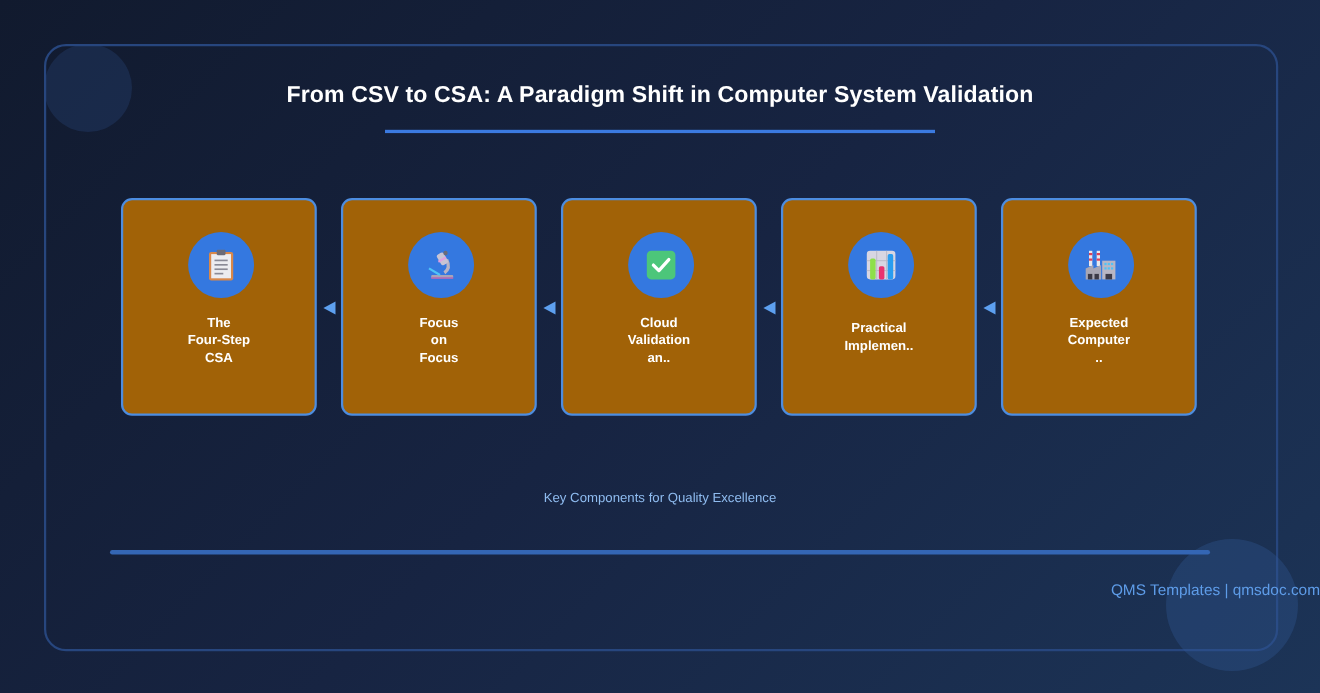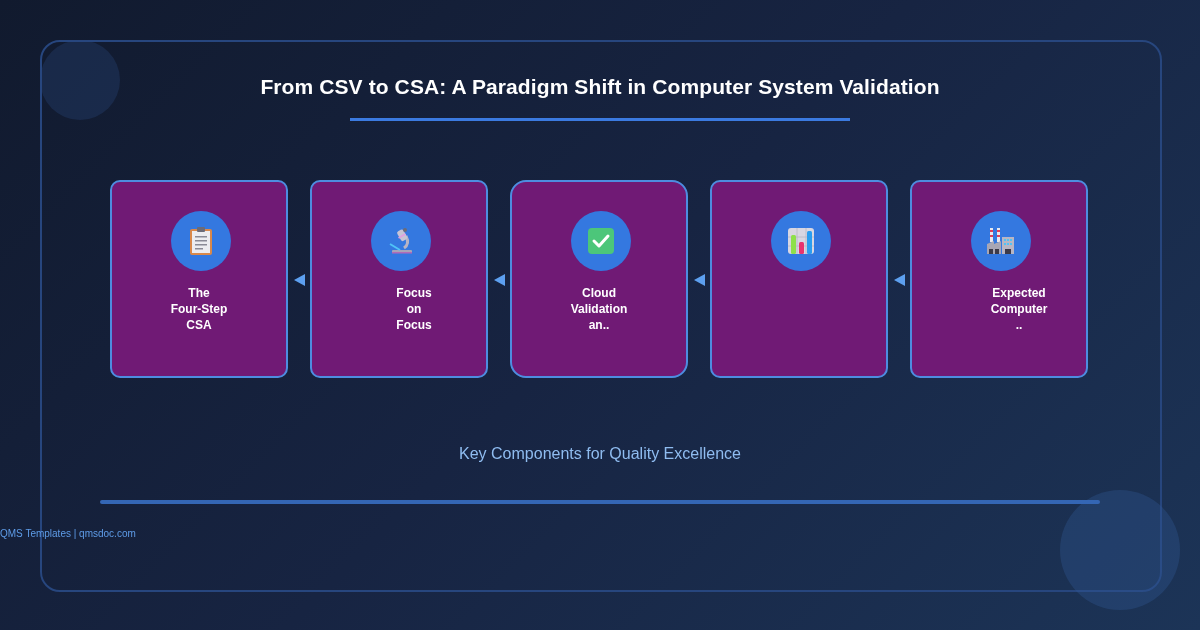--- a/index.html
+++ b/index.html
@@ -23,48 +23,48 @@
   .title {
     position: absolute; left: 0; top: 75px; width: 1200px; text-align: center;
     color: #ffffff; font-weight: bold; font-size: 21px; letter-spacing: 0.1px;
   }
   .title-underline {
     position: absolute; left: 350px; top: 118px; width: 500px; height: 3px;
     background: #3b7ae0;
   }
   .card {
     position: absolute; top: 180px; width: 178px; height: 198px;
-    background: #701a75; border: 2px solid #4d8de0; border-radius: 10px;
+    background: #a16207; border: 2px solid #4d8de0; border-radius: 10px;
     box-sizing: border-box;
   }
   .card .icon-circle {
     position: absolute; left: 59px; top: 29px; width: 60px; height: 60px;
     border-radius: 50%; background: #3478e0;
     display: flex; align-items: center; justify-content: center;
   }
   .card .label {
     position: absolute; left: 0; width: 100%; text-align: center;
     color: #ffffff; font-weight: bold; font-size: 12px; line-height: 16px;
   }
   .arrow {
     position: absolute; top: 274px; width: 0; height: 0;
     border-top: 6px solid transparent; border-bottom: 6px solid transparent;
     border-right: 11px solid #5da0f0;
   }
   .subtitle {
     position: absolute; left: 0; top: 445px; width: 1200px; text-align: center;
-    color: #8fbcf0; font-size: 16px;
+    color: #8fbcf0; font-size: 12px;
   }
   .bottom-line {
     position: absolute; left: 100px; top: 500px; width: 1000px; height: 4px;
     background: #3466b4; border-radius: 2px;
   }
   .footer {
-    position: absolute; left: 0; top: 528px; width: 1200px; text-align: left;
-    color: #5e9ce8; font-size: 10px;
+    position: absolute; left: 0; top: 528px; width: 1200px; text-align: right;
+    color: #5e9ce8; font-size: 14px;
   }
 </style>
 </head>
 <body>
 
 <div class="deco-circle-tl"></div>
 <div class="frame"></div>
 <div class="deco-circle-br"></div>
 
 <div class="title">From CSV to CSA: A Paradigm Shift in Computer System Validation</div>
@@ -96,30 +96,30 @@
     <svg width="30" height="30" viewBox="0 0 30 30">
       <rect x="6" y="24" width="20" height="3" rx="1" fill="#a8a4b8"></rect>
       <rect x="6" y="26" width="20" height="1.5" fill="#b16ab8"></rect>
       <path d="M18 22 Q24 18 20 10" stroke="#b8b4c4" stroke-width="3" fill="none"></path>
       <rect x="13" y="4" width="7" height="11" rx="2" transform="rotate(-30 16 10)" fill="#c8c4d4"></rect>
       <rect x="12" y="9" width="8" height="2" transform="rotate(-30 16 10)" fill="#e0a0e0"></rect>
       <circle cx="19" cy="4" r="2" fill="#6b6b78"></circle>
       <line x1="4" y1="18" x2="14" y2="24" stroke="#4fc3f7" stroke-width="2"></line>
     </svg>
   </div>
-  <div class="label" style="top:103px;margin-left:15px;">
+  <div class="label" style="top:103px;">
     <div>Focus</div>
     <div>on</div>
     <div>Focus</div>
   </div>
 </div>
 
 <div class="arrow" style="left:494px;"></div>
 
-<div class="card" style="left:510px;border-radius:16px;">
+<div class="card" style="left:510px;">
   <div class="icon-circle">
     <svg width="28" height="28" viewBox="0 0 28 28">
       <rect x="1" y="1" width="26" height="26" rx="4" fill="#4cc67a"></rect>
       <path d="M7 14 L12 19 L21 9" stroke="#ffffff" stroke-width="3" fill="none" stroke-linecap="round" stroke-linejoin="round"></path>
     </svg>
   </div>
   <div class="label" style="top:103px;">
     <div>Cloud</div>
     <div>Validation</div>
     <div>an..</div>
@@ -134,20 +134,24 @@
       <rect x="1" y="1" width="26" height="26" rx="3" fill="#d8d6e2"></rect>
       <line x1="1" y1="10" x2="27" y2="10" stroke="#b8b6c4" stroke-width="0.8"></line>
       <line x1="1" y1="19" x2="27" y2="19" stroke="#b8b6c4" stroke-width="0.8"></line>
       <line x1="10" y1="1" x2="10" y2="27" stroke="#b8b6c4" stroke-width="0.8"></line>
       <line x1="19" y1="1" x2="19" y2="27" stroke="#b8b6c4" stroke-width="0.8"></line>
       <rect x="4" y="8" width="5" height="19" rx="1.5" fill="#8ee04a"></rect>
       <rect x="12" y="15" width="5" height="12" rx="1.5" fill="#e8336e"></rect>
       <rect x="20" y="4" width="5" height="23" rx="1.5" fill="#2a9df0"></rect>
     </svg>
   </div>
+  <div class="label" style="top:108px;">
+    <div>Practical</div>
+    <div>Implemen..</div>
+  </div>
 </div>
 
 <div class="arrow" style="left:894px;"></div>
 
 <div class="card" style="left:910px;">
   <div class="icon-circle">
     <svg width="30" height="30" viewBox="0 0 30 30">
       <rect x="4" y="2" width="3" height="14" fill="#e8e8ee"></rect>
       <rect x="4" y="4" width="3" height="2" fill="#e0405a"></rect>
       <rect x="4" y="9" width="3" height="2" fill="#e0405a"></rect>
@@ -160,21 +164,21 @@
       <rect x="21" y="13" width="2" height="2" fill="#4fc3f7"></rect>
       <rect x="24" y="13" width="2" height="2" fill="#4fc3f7"></rect>
       <rect x="18" y="17" width="2" height="2" fill="#4fc3f7"></rect>
       <rect x="21" y="17" width="2" height="2" fill="#4fc3f7"></rect>
       <rect x="24" y="17" width="2" height="2" fill="#4fc3f7"></rect>
       <rect x="3" y="23" width="4" height="5" fill="#3c3a48"></rect>
       <rect x="9" y="23" width="4" height="5" fill="#3c3a48"></rect>
       <rect x="19" y="23" width="6" height="5" fill="#3c3a48"></rect>
     </svg>
   </div>
-  <div class="label" style="top:103px;padding-left:20px;">
+  <div class="label" style="top:103px;">
     <div>Expected</div>
     <div>Computer</div>
     <div>..</div>
   </div>
 </div>
 
 <div class="subtitle">Key Components for Quality Excellence</div>
 <div class="bottom-line"></div>
 <div class="footer">QMS Templates | qmsdoc.com</div>
 

